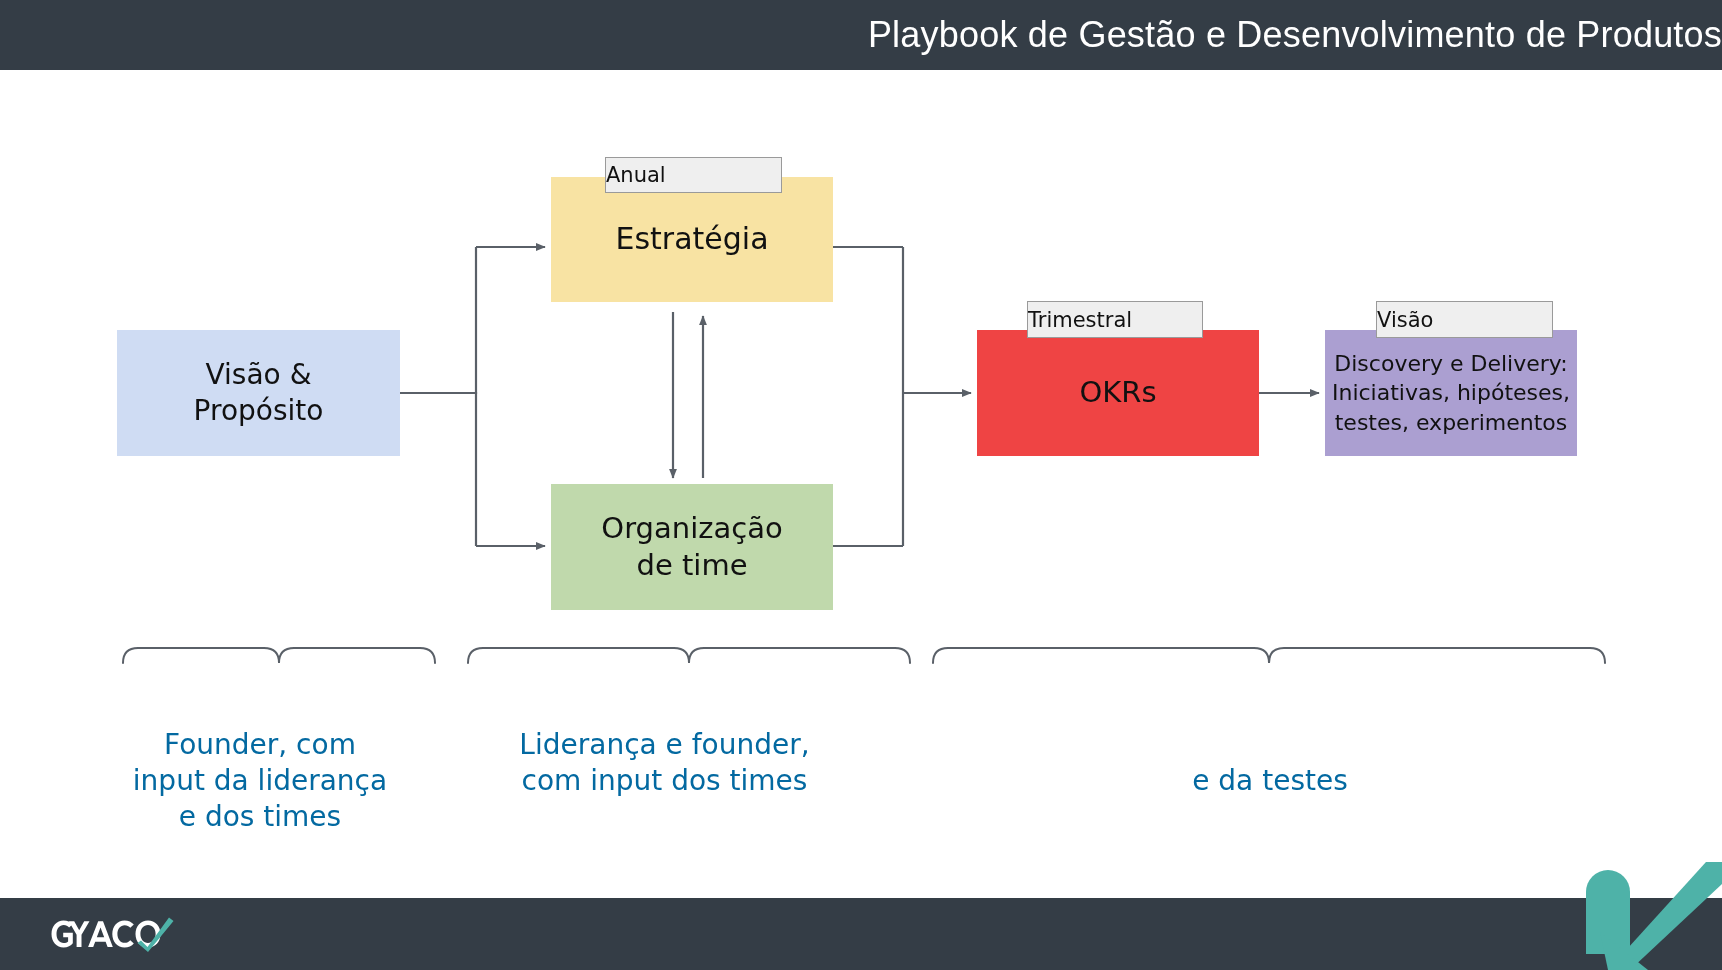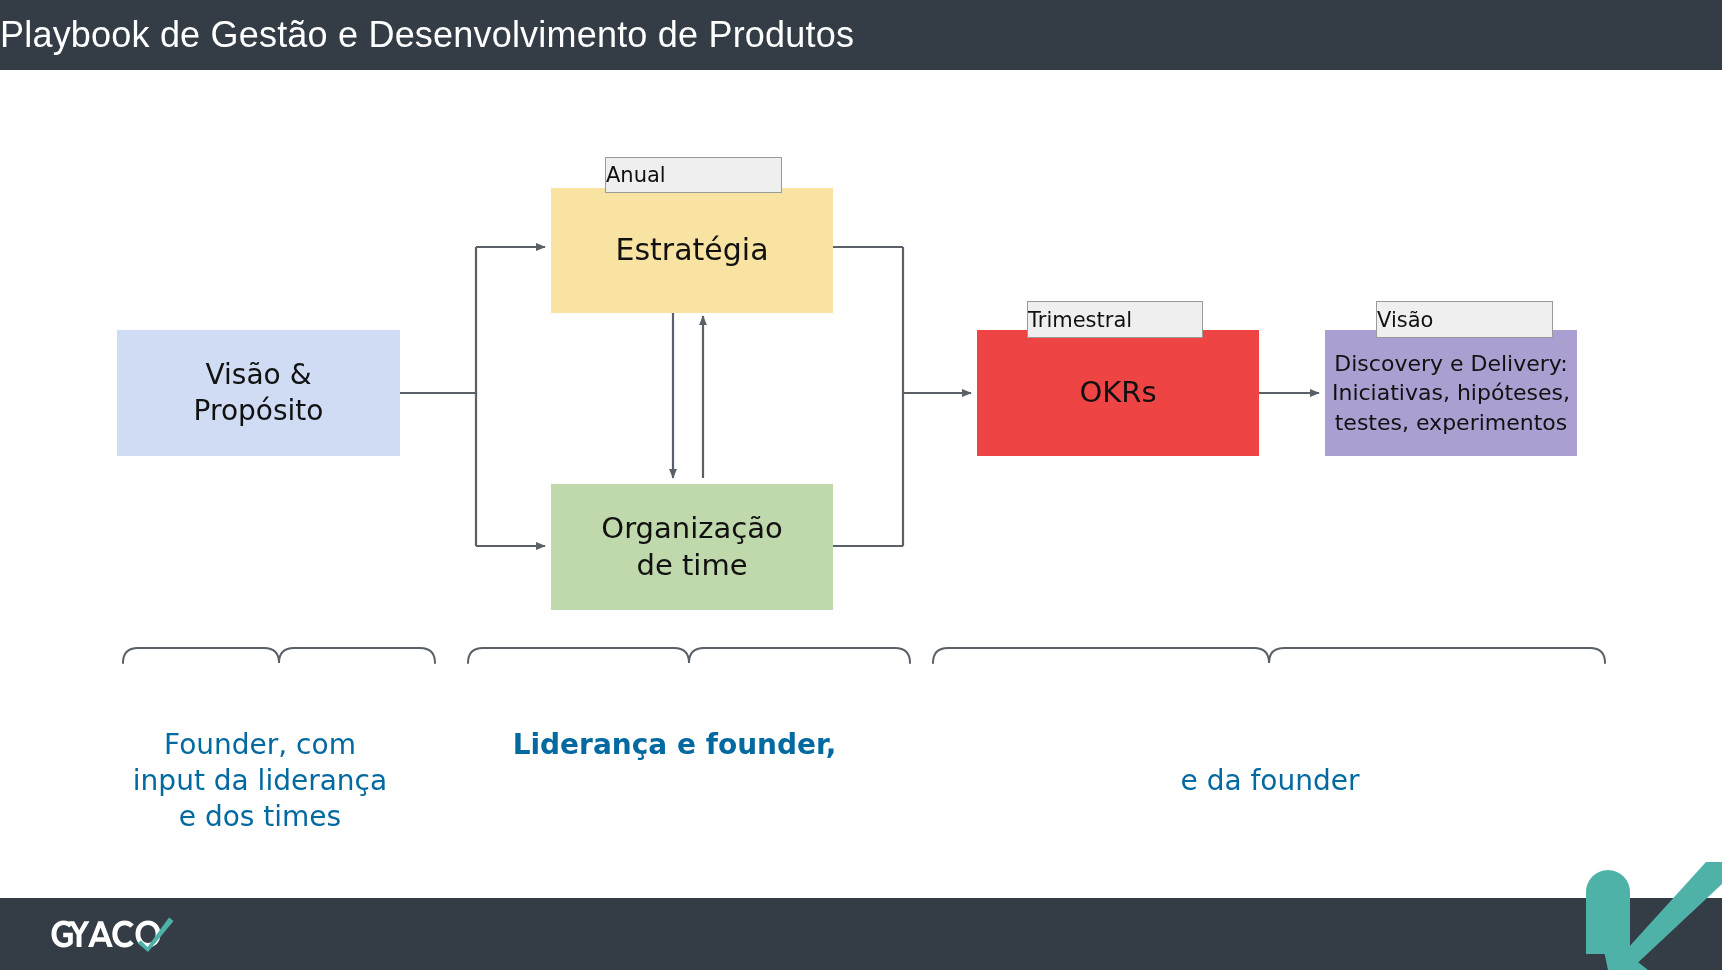--- a/index.html
+++ b/index.html
@@ -17,21 +17,21 @@
 
   
   .header {
     position: absolute;
     left: 0; top: 0;
     width: 1722px;
     height: 70px;
     background: #343d46;
     display: flex;
     align-items: center;
-    justify-content: flex-start;
+    justify-content: flex-end;
     box-sizing: border-box;
   }
   .header-title {
     color: #ffffff;
     font-size: 36px;
     font-weight: 400;
     letter-spacing: 0.2px;
     white-space: nowrap;
     font-family: "Liberation Sans", sans-serif;
   }
@@ -64,21 +64,21 @@
     line-height: 1.28;
     font-family: "DejaVu Sans", sans-serif;
   }
   .node-vision {
     left: 117px; top: 330px;
     width: 283px; height: 126px;
     background: #cfdcf3;
     font-size: 28px;
   }
   .node-strategy {
-    left: 551px; top: 188px;
+    left: 551px; top: 177px;
     width: 282px; height: 125px;
     background: #f8e3a3;
     font-size: 30px;
   }
   .node-org {
     left: 551px; top: 484px;
     width: 282px; height: 126px;
     background: #c0d9ac;
     font-size: 29px;
   }
@@ -125,21 +125,21 @@
   
   .caption {
     position: absolute;
     text-align: center;
     color: #0369a1;
     font-size: 28px;
     line-height: 1.28;
     font-family: "DejaVu Sans", sans-serif;
   }
   .caption-1 { left: 90px;  top: 727px; width: 340px; }
-  .caption-2 { left: 442px; top: 727px; width: 465px; font-weight: bold; }
+  .caption-2 { left: 432px; top: 727px; width: 465px; }
   .caption-3 { left: 925px; top: 727px; width: 690px; }
 
   
   .footer {
     position: absolute;
     left: 0; top: 898px;
     width: 1722px;
     height: 72px;
     background: #343d46;
     overflow: hidden;
@@ -242,25 +242,26 @@
 </div>
 
 <div class="caption caption-1">
   <span>Founder, com</span><br>
   <span>input da liderança</span><br>
   <span>e dos times</span>
 </div>
 
 <div class="caption caption-2">
   <span>Liderança e founder,</span><br>
+  <span>com input dos times</span>
 </div>
 
 <div class="caption caption-3">
   <br>
-  <span>e da founder</span>
+  <span>e da testes</span>
 </div>
 
 <div class="footer">
   <svg class="logo" viewBox="0 0 150 42">
     <g fill="#ffffff">
       <path d="M18.5 6.5c-6.8 0-12 5.5-12 13.5s5.2 13.5 12 13.5c4.2 0 7.4-1.7 9.3-4.2v-10.6h-9.6v4.6h4.9v4.2c-1.1 1-2.6 1.5-4.4 1.5-4.2 0-7.2-3.6-7.2-9s3-9 7.2-9c2.3 0 4.1 1 5.4 2.5l3.5-3.3c-2.1-2.4-5.2-3.7-9.1-3.7z"></path>
       <path d="M44.5 7.2h-5.3l-5 9.1-5-9.1h-5.4l7.8 13.5v12.3h4.9V20.7z"></path>
       <path d="M58 7.2h-4.8L43.1 33h5.1l2-5.3h10.4l2 5.3h5.2zM51.8 23.3l3.7-9.9 3.7 9.9z"></path>
       <path d="M79.5 6.5c-7 0-12.2 5.6-12.2 13.5s5.2 13.5 12.2 13.5c4 0 7.2-1.6 9.3-4.1l-3.5-3.2c-1.4 1.6-3.3 2.6-5.6 2.6-4.3 0-7.3-3.6-7.3-8.8s3-8.8 7.3-8.8c2.3 0 4.2 1 5.6 2.6l3.5-3.2c-2.1-2.5-5.3-4.1-9.3-4.1z"></path>
       <path d="M103 6.5c-7.2 0-12.5 5.7-12.5 13.5S95.8 33.5 103 33.5s12.5-5.7 12.5-13.5S110.2 6.5 103 6.5zm0 22.4c-4.4 0-7.6-3.7-7.6-8.9s3.2-8.9 7.6-8.9 7.6 3.7 7.6 8.9-3.2 8.9-7.6 8.9z"></path>

